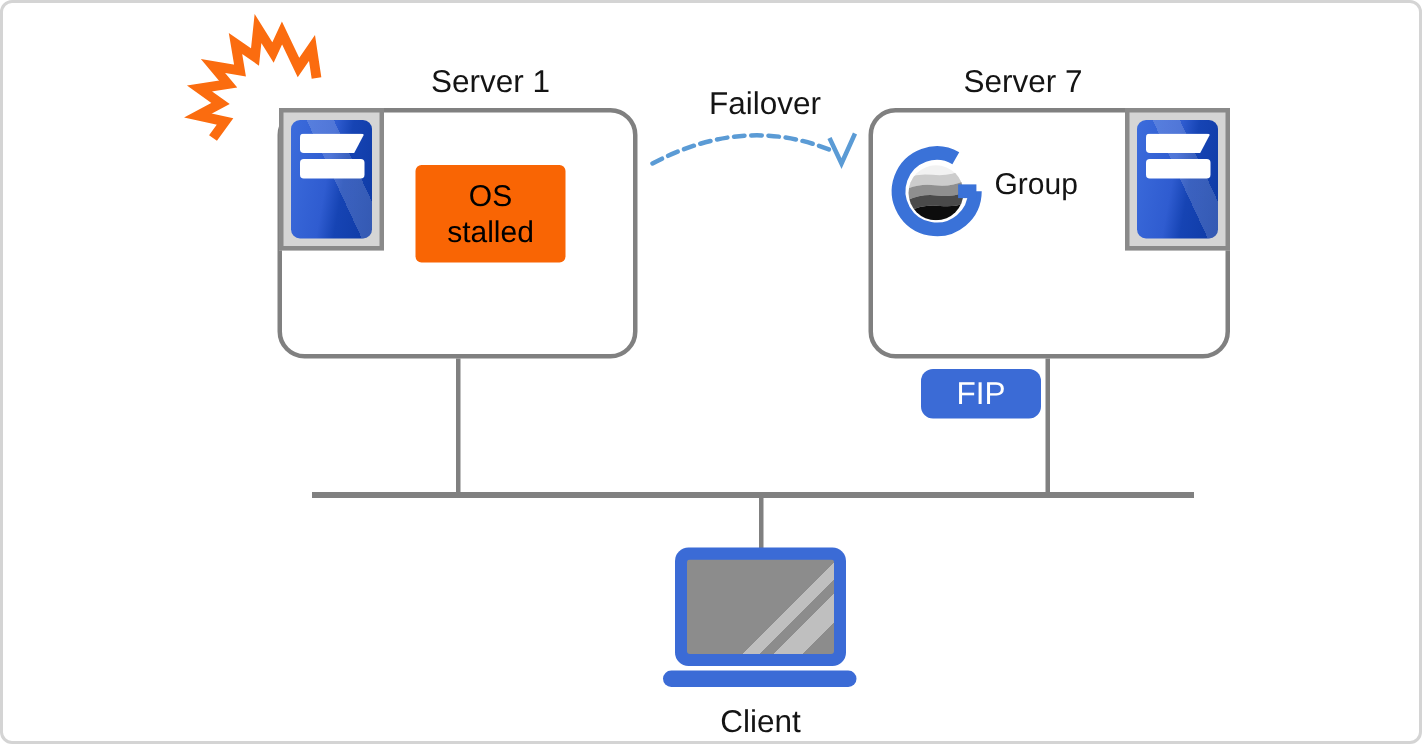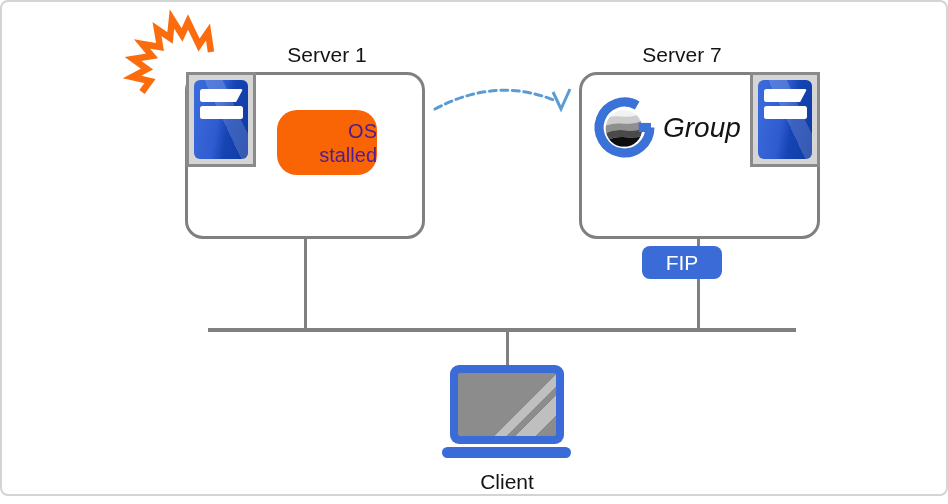--- a/index.html
+++ b/index.html
@@ -22,21 +22,21 @@
   .canvas{
     position:relative;width:948px;height:496px;background:#fff;
     border:2px solid var(--canvas-border);border-radius:8px;
     box-sizing:border-box;overflow:hidden;
   }
   .lbl{position:absolute;font-size:21px;color:#141414;text-align:center;white-space:nowrap;}
   .lbl-server1{left:265px;top:41px;width:120px;}
   .lbl-server2{left:620px;top:41px;width:120px;}
   .lbl-failover{left:448px;top:56px;width:120px;}
   .lbl-client{left:445px;top:468px;width:120px;}
-  .lbl-group{position:absolute;left:661px;top:110px;font-size:28px;color:#141414;white-space:nowrap;font-style:italic;}
+  .lbl-group{position:absolute;left:661px;top:110px;font-size:20px;color:#141414;white-space:nowrap;}
 
   .node-box{
     position:absolute;background:#fff;border:3px solid var(--line-grey);
     border-radius:18px;box-sizing:border-box;
   }
   .box-server1{left:183px;top:70px;width:240px;height:167px;}
   .box-server2{left:577px;top:70px;width:241px;height:167px;}
 
   .server-icon{
     position:absolute;width:70px;height:95px;background:var(--frame-fill);
@@ -52,26 +52,26 @@
   .tower::after{
     content:"";position:absolute;inset:0;
     background:linear-gradient(65deg,transparent 52%,rgba(255,255,255,.16) 52%,rgba(255,255,255,.16) 72%,transparent 72%);
   }
   .tower .bar{position:absolute;left:6px;width:43px;height:13px;background:#fff;border-radius:2.5px;}
   .tower .bar1{top:9px;clip-path:polygon(0 0,100% 0,84% 100%,0 100%);}
   .tower .bar2{top:26px;}
 
   .os-badge{
     position:absolute;left:275px;top:108px;width:100px;height:65px;
-    background:var(--badge-orange);border-radius:20px;color:#4c1d95;
-    display:flex;flex-direction:column;align-items:flex-end;justify-content:center;
+    background:var(--badge-orange);border-radius:4px;color:#000000;
+    display:flex;flex-direction:column;align-items:center;justify-content:center;
     font-size:20px;line-height:24px;
   }
   .fip-badge{
-    position:absolute;left:640px;top:244px;width:80px;height:33px;
+    position:absolute;left:612px;top:244px;width:80px;height:33px;
     background:var(--accent-blue);border-radius:8px;color:#fff;
     display:flex;align-items:center;justify-content:center;font-size:21px;
   }
 
   .svg-abs{position:absolute;overflow:visible;}
   .crash-line{fill:none;stroke:var(--crash-orange);stroke-width:6.5;stroke-linejoin:miter;stroke-miterlimit:12;}
   .dash-arc{fill:none;stroke:var(--dash-blue);stroke-width:3;stroke-dasharray:7 4.5;stroke-linecap:round;}
   .dash-tip{fill:none;stroke:var(--dash-blue);stroke-width:3;stroke-linejoin:miter;}
   .logo-ring{fill:none;stroke:var(--logo-blue);stroke-width:9;}
   .logo-bar{fill:var(--logo-blue);}
@@ -101,20 +101,21 @@
 <body>
 
 <div class="canvas">
 
   <svg class="svg-abs" style="left:120px;top:6px;" width="100" height="92" viewBox="0 0 100 92">
     <polyline class="crash-line" points="20,84 28,73 10,69 25,61 11,51 30,48 20,36 38,39 35,21 48,30 50,11 60,27 66,14 77,37 86,24 89,44"></polyline>
   </svg>
 
   <div class="lbl lbl-server1">Server 1</div>
   <div class="lbl lbl-server2">Server 7</div>
+  <div class="lbl lbl-failover">Failover</div>
 
   <div class="line link-s1"></div>
   <div class="line link-s2"></div>
   <div class="line bus"></div>
   <div class="line link-client"></div>
 
   <div class="node-box box-server1"></div>
   <div class="server-icon icon-server1">
     <div class="tower">
       <div class="bar bar1"></div>

